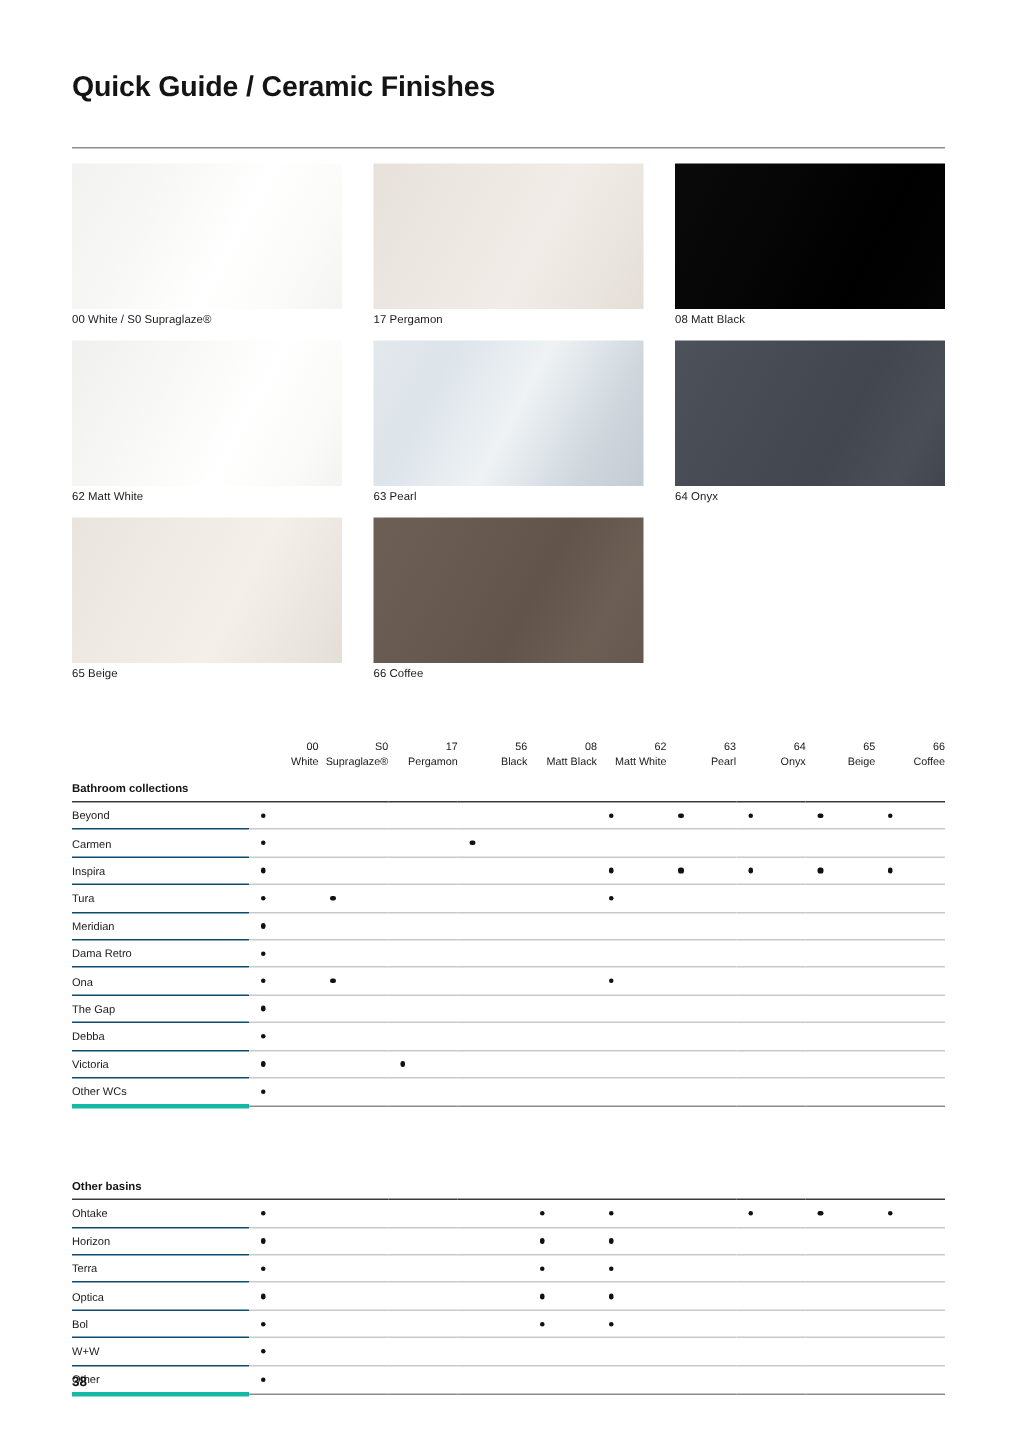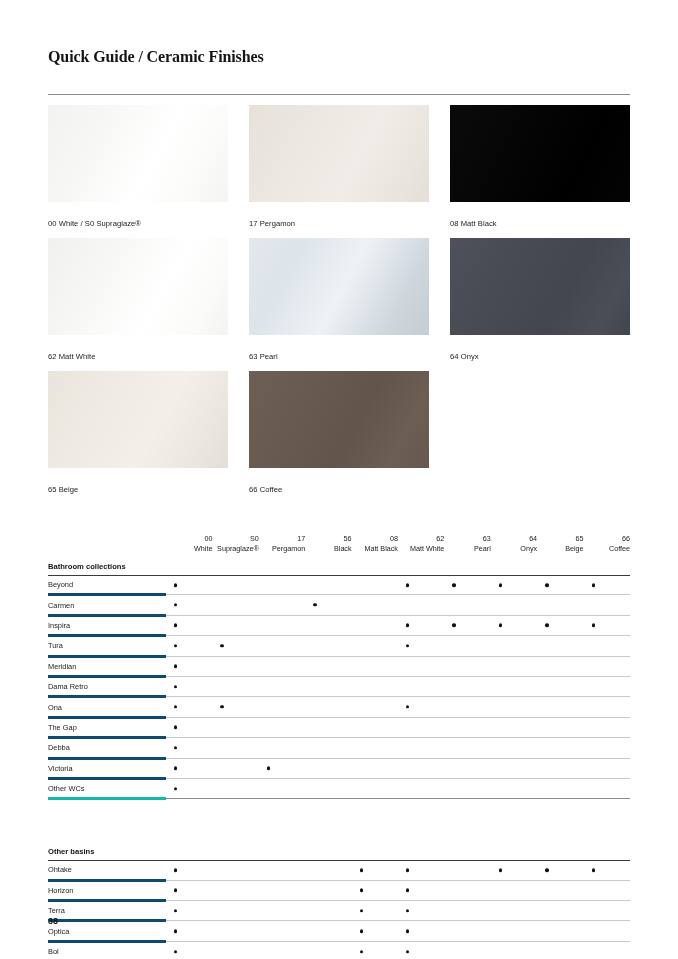--- a/index.html
+++ b/index.html
@@ -17,26 +17,25 @@
   }
   .page {
     position: relative;
     width: 678px;
     height: 959px;
     box-sizing: border-box;
     padding: 0 48px;
   }
   
   .title {
-    font-size: 16px;
+    font-size: 19px;
     font-weight: bold;
     letter-spacing: -0.1px;
     padding-top: 48px;
     color: #141414;
-    font-family: Liberation Serif, serif;
   }
   .title-rule {
     margin-top: 28px;
     border-top: 1px solid #8d8d8d;
     width: 100%;
   }
   
   .swatch-grid {
     display: grid;
     grid-template-columns: repeat(3, 1fr);
@@ -47,21 +46,21 @@
   .swatch-cell {
     margin-bottom: 10px;
   }
   .swatch-chip {
     width: 100%;
     height: 97px;
     display: block;
   }
   .swatch-label {
     font-size: 7.6px;
-    margin-top: 17px;
+    margin-top: 2px;
     letter-spacing: 0.05px;
     color: #1a1a1a;
     white-space: nowrap;
   }
   
   .matrix {
     width: 100%;
     border-collapse: collapse;
     table-layout: fixed;
     font-size: 7.4px;
@@ -91,21 +90,21 @@
   .section-head td.cellpad { border-bottom: 1.3px solid #3a3a3a; }
 
   .matrix tbody tr.datarow td {
     height: 17.4px;
     padding: 0;
     border-bottom: 1px solid #c9c9c9;
     vertical-align: middle;
   }
   .matrix tbody tr.datarow td.name {
     font-size: 7.4px;
-    border-bottom: 3px solid #0c4a6e;
+    border-bottom: 1px solid #0c4a6e;
     padding-left: 0;
     color: #1a1a1a;
     white-space: nowrap;
   }
   .matrix tbody tr.datarow:last-child td {
     border-bottom: 1px solid #8d8d8d;
   }
   .matrix tbody tr.datarow:last-child td.name {
     border-bottom: 3px solid #14b8a6;
   }

